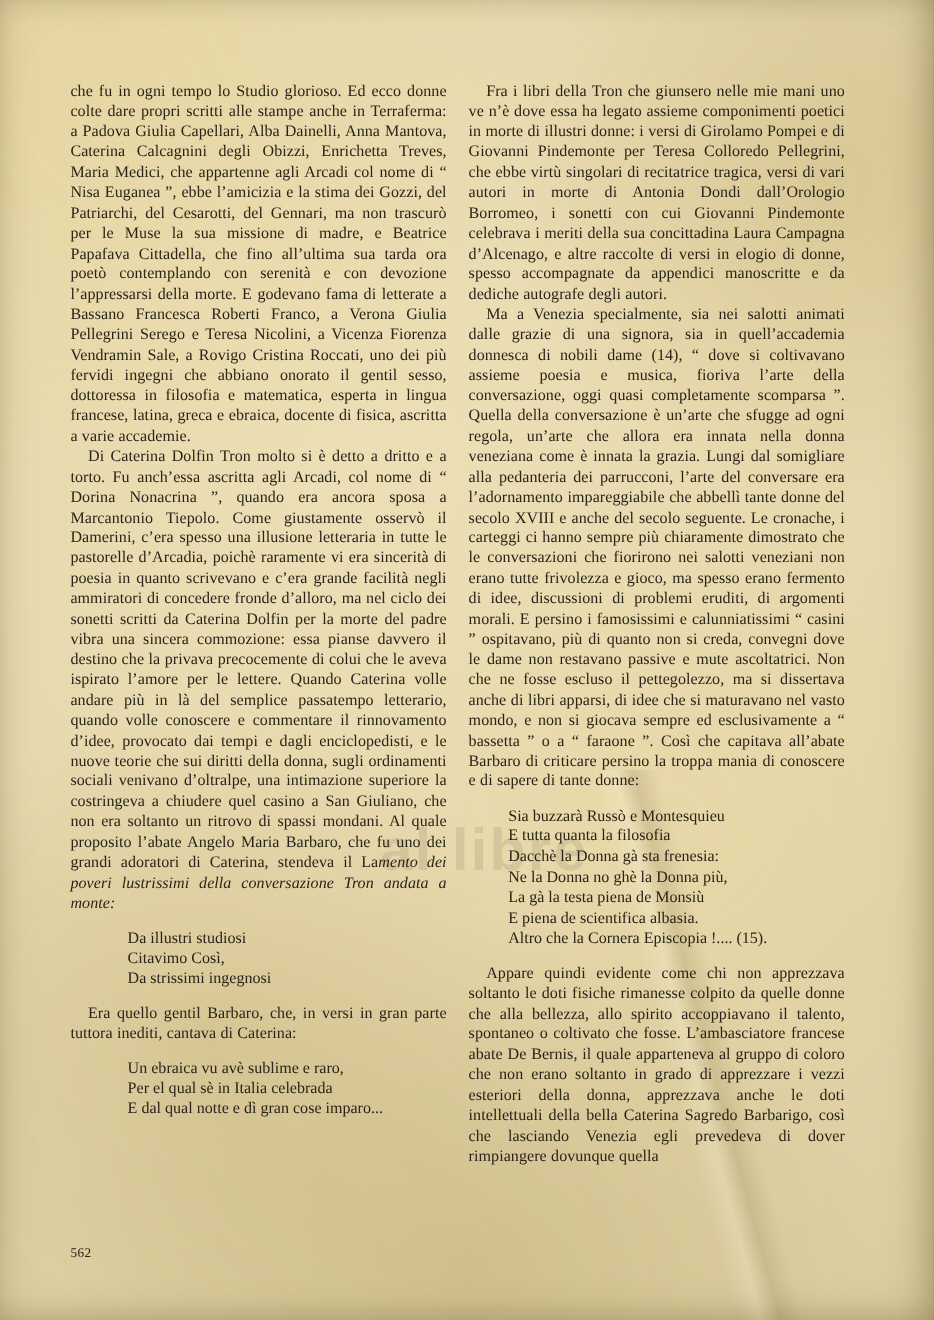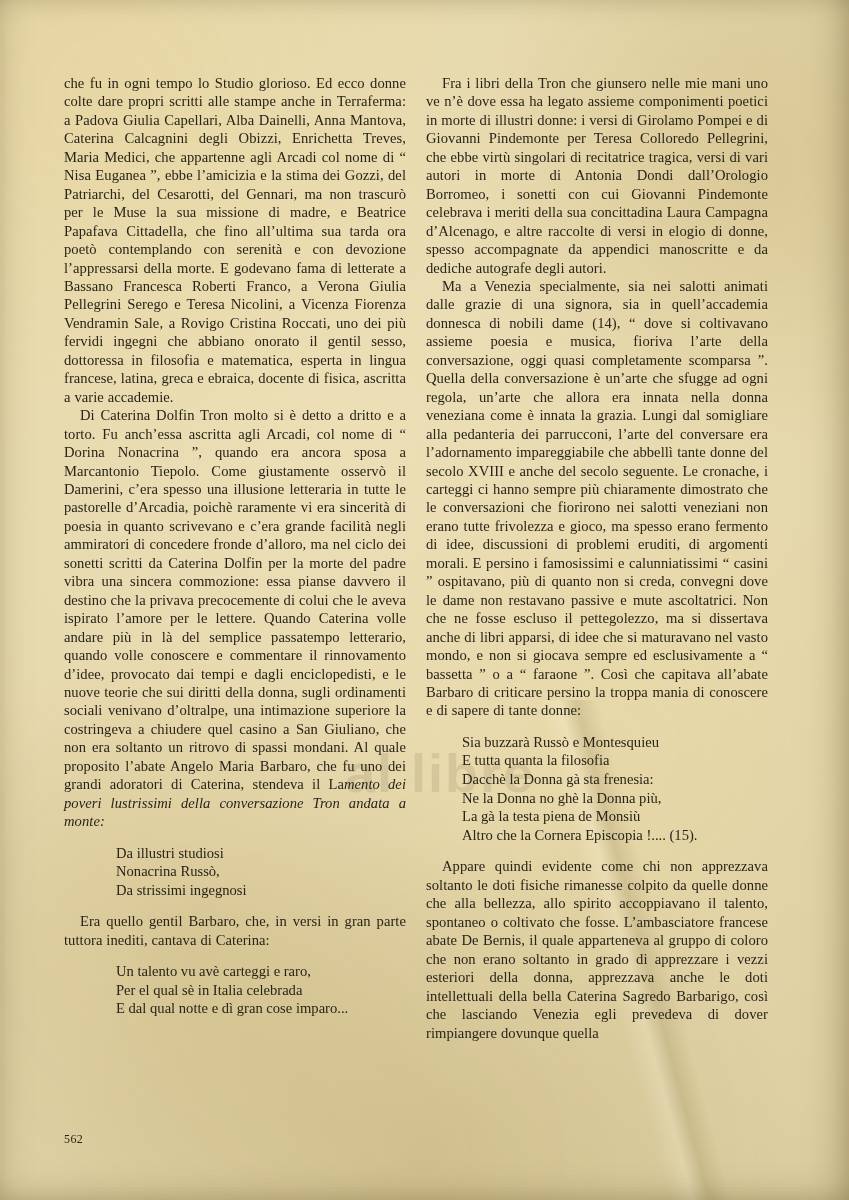--- a/index.html
+++ b/index.html
@@ -123,46 +123,47 @@
     <div class="col">
 
       <p class="para">che fu in ogni tempo lo Studio glorioso. Ed ecco donne colte dare propri scritti alle stampe anche in Terraferma: a Padova Giulia Capellari, Alba Dainelli, Anna Mantova, Caterina Calcagnini degli Obizzi, Enrichetta Treves, Maria Medici, che appartenne agli Arcadi col nome di “ Nisa Euganea ”, ebbe l’amicizia e la stima dei Gozzi, del Patriarchi, del Cesarotti, del Gennari, ma non trascurò per le Muse la sua missione di madre, e Beatrice Papafava Cittadella, che fino all’ultima sua tarda ora poetò contemplando con serenità e con devozione l’appressarsi della morte. E godevano fama di letterate a Bassano Francesca Roberti Franco, a Verona Giulia Pellegrini Serego e Teresa Nicolini, a Vicenza Fiorenza Vendramin Sale, a Rovigo Cristina Roccati, uno dei più fervidi ingegni che abbiano onorato il gentil sesso, dottoressa in filosofia e matematica, esperta in lingua francese, latina, greca e ebraica, docente di fisica, ascritta a varie accademie.</p>
 
       <p class="para indent">
         <span>Di Caterina Dolfin Tron molto si è detto a dritto e a torto. Fu anch’essa ascritta agli Arcadi, col nome di “ Dorina Nonacrina ”, quando era ancora sposa a Marcantonio Tiepolo. Come giustamente osservò il Damerini, c’era spesso una illusione letteraria in tutte le pastorelle d’Arcadia, poichè raramente vi era sincerità di poesia in quanto scrivevano e c’era grande facilità negli ammiratori di concedere fronde d’alloro, ma nel ciclo dei sonetti scritti da Caterina Dolfin per la morte del padre vibra una sincera commozione: essa pianse davvero il destino che la privava precocemente di colui che le aveva ispirato l’amore per le lettere. Quando Caterina volle andare più in là del semplice passatempo letterario, quando volle conoscere e commentare il rinnovamento d’idee, provocato dai tempi e dagli enciclopedisti, e le nuove teorie che sui diritti della donna, sugli ordinamenti sociali venivano d’oltralpe, una intimazione superiore la costringeva a chiudere quel casino a San Giuliano, che non era soltanto un ritrovo di spassi mondani. Al quale proposito l’abate Angelo Maria Barbaro, che fu uno dei grandi adoratori di Caterina, stendeva il La­</span><em class="it">mento dei poveri lustrissimi della conversazione Tron andata a monte:</em>
       </p>
 
       <div class="verse">
           <div>Da illustri studiosi</div>
-          <div>Nonacrina Russò,</div>
+          <div>Citavimo Così,</div>
           <div>Da strissimi ingegnosi</div>
         </div>
 
       <p class="para indent">Era quello gentil Barbaro, che, in versi in gran parte tuttora inediti, cantava di Caterina:</p>
 
       <div class="verse">
-          <div>Un talento vu avè carteggi e raro,</div>
+          <div>Un ebraica vu avè sublime e raro,</div>
           <div>Per el qual sè in Italia celebrada</div>
           <div>E dal qual notte e dì gran cose imparo...</div>
         </div>
 
     </div>
 
     <div class="col">
 
       <p class="para indent">Fra i libri della Tron che giunsero nelle mie mani uno ve n’è dove essa ha legato assieme componimenti poetici in morte di illustri donne: i versi di Girolamo Pompei e di Giovanni Pindemonte per Teresa Colloredo Pellegrini, che ebbe virtù singolari di recitatrice tragica, versi di vari autori in morte di Antonia Dondi dall’Orologio Borromeo, i sonetti con cui Giovanni Pindemonte celebrava i meriti della sua concittadina Laura Campagna d’Alcenago, e altre raccolte di versi in elogio di donne, spesso accompagnate da appendici manoscritte e da dediche autografe degli autori.</p>
 
       <p class="para indent">Ma a Venezia specialmente, sia nei salotti animati dalle grazie di una signora, sia in quell’accademia donnesca di nobili dame (14), “ dove si coltivavano assieme poesia e musica, fioriva l’arte della conversazione, oggi quasi completamente scomparsa ”. Quella della conversazione è un’arte che sfugge ad ogni regola, un’arte che allora era innata nella donna veneziana come è innata la grazia. Lungi dal somigliare alla pedanteria dei parrucconi, l’arte del conversare era l’adornamento impareggiabile che abbellì tante donne del secolo XVIII e anche del secolo seguente. Le cronache, i carteggi ci hanno sempre più chiaramente dimostrato che le conversazioni che fiorirono nei salotti veneziani non erano tutte frivolezza e gioco, ma spesso erano fermento di idee, discussioni di problemi eruditi, di argomenti morali. E persino i famosissimi e calunniatissimi “ casini ” ospitavano, più di quanto non si creda, convegni dove le dame non restavano passive e mute ascoltatrici. Non che ne fosse escluso il pettegolezzo, ma si dissertava anche di libri apparsi, di idee che si maturavano nel vasto mondo, e non si giocava sempre ed esclusivamente a “ bassetta ” o a “ faraone ”. Così che capitava all’abate Barbaro di criticare persino la troppa mania di conoscere e di sapere di tante donne:</p>
 
       <div class="verse right">
           <div>Sia buzzarà Russò e Montesquieu</div>
           <div>E tutta quanta la filosofia</div>
           <div>Dacchè la Donna gà sta frenesia:</div>
           <div>Ne la Donna no ghè la Donna più,</div>
           <div>La gà la testa piena de Monsiù</div>
+          <div>E piena de scientifica albasia.</div>
           <div>Altro che la Cornera Episcopia !.... (15).</div>
         </div>
 
       <p class="para indent">Appare quindi evidente come chi non apprezzava soltanto le doti fisiche rimanesse colpito da quelle donne che alla bellezza, allo spirito accoppiavano il talento, spontaneo o coltivato che fosse. L’ambasciatore francese abate De Bernis, il quale apparteneva al gruppo di coloro che non erano soltanto in grado di apprezzare i vezzi esteriori della donna, apprezzava anche le doti intellettuali della bella Caterina Sagredo Barbarigo, così che lasciando Venezia egli prevedeva di dover rimpiangere dovunque quella</p>
 
     </div>
   </div>
 
   <div class="folio">562</div>
 

